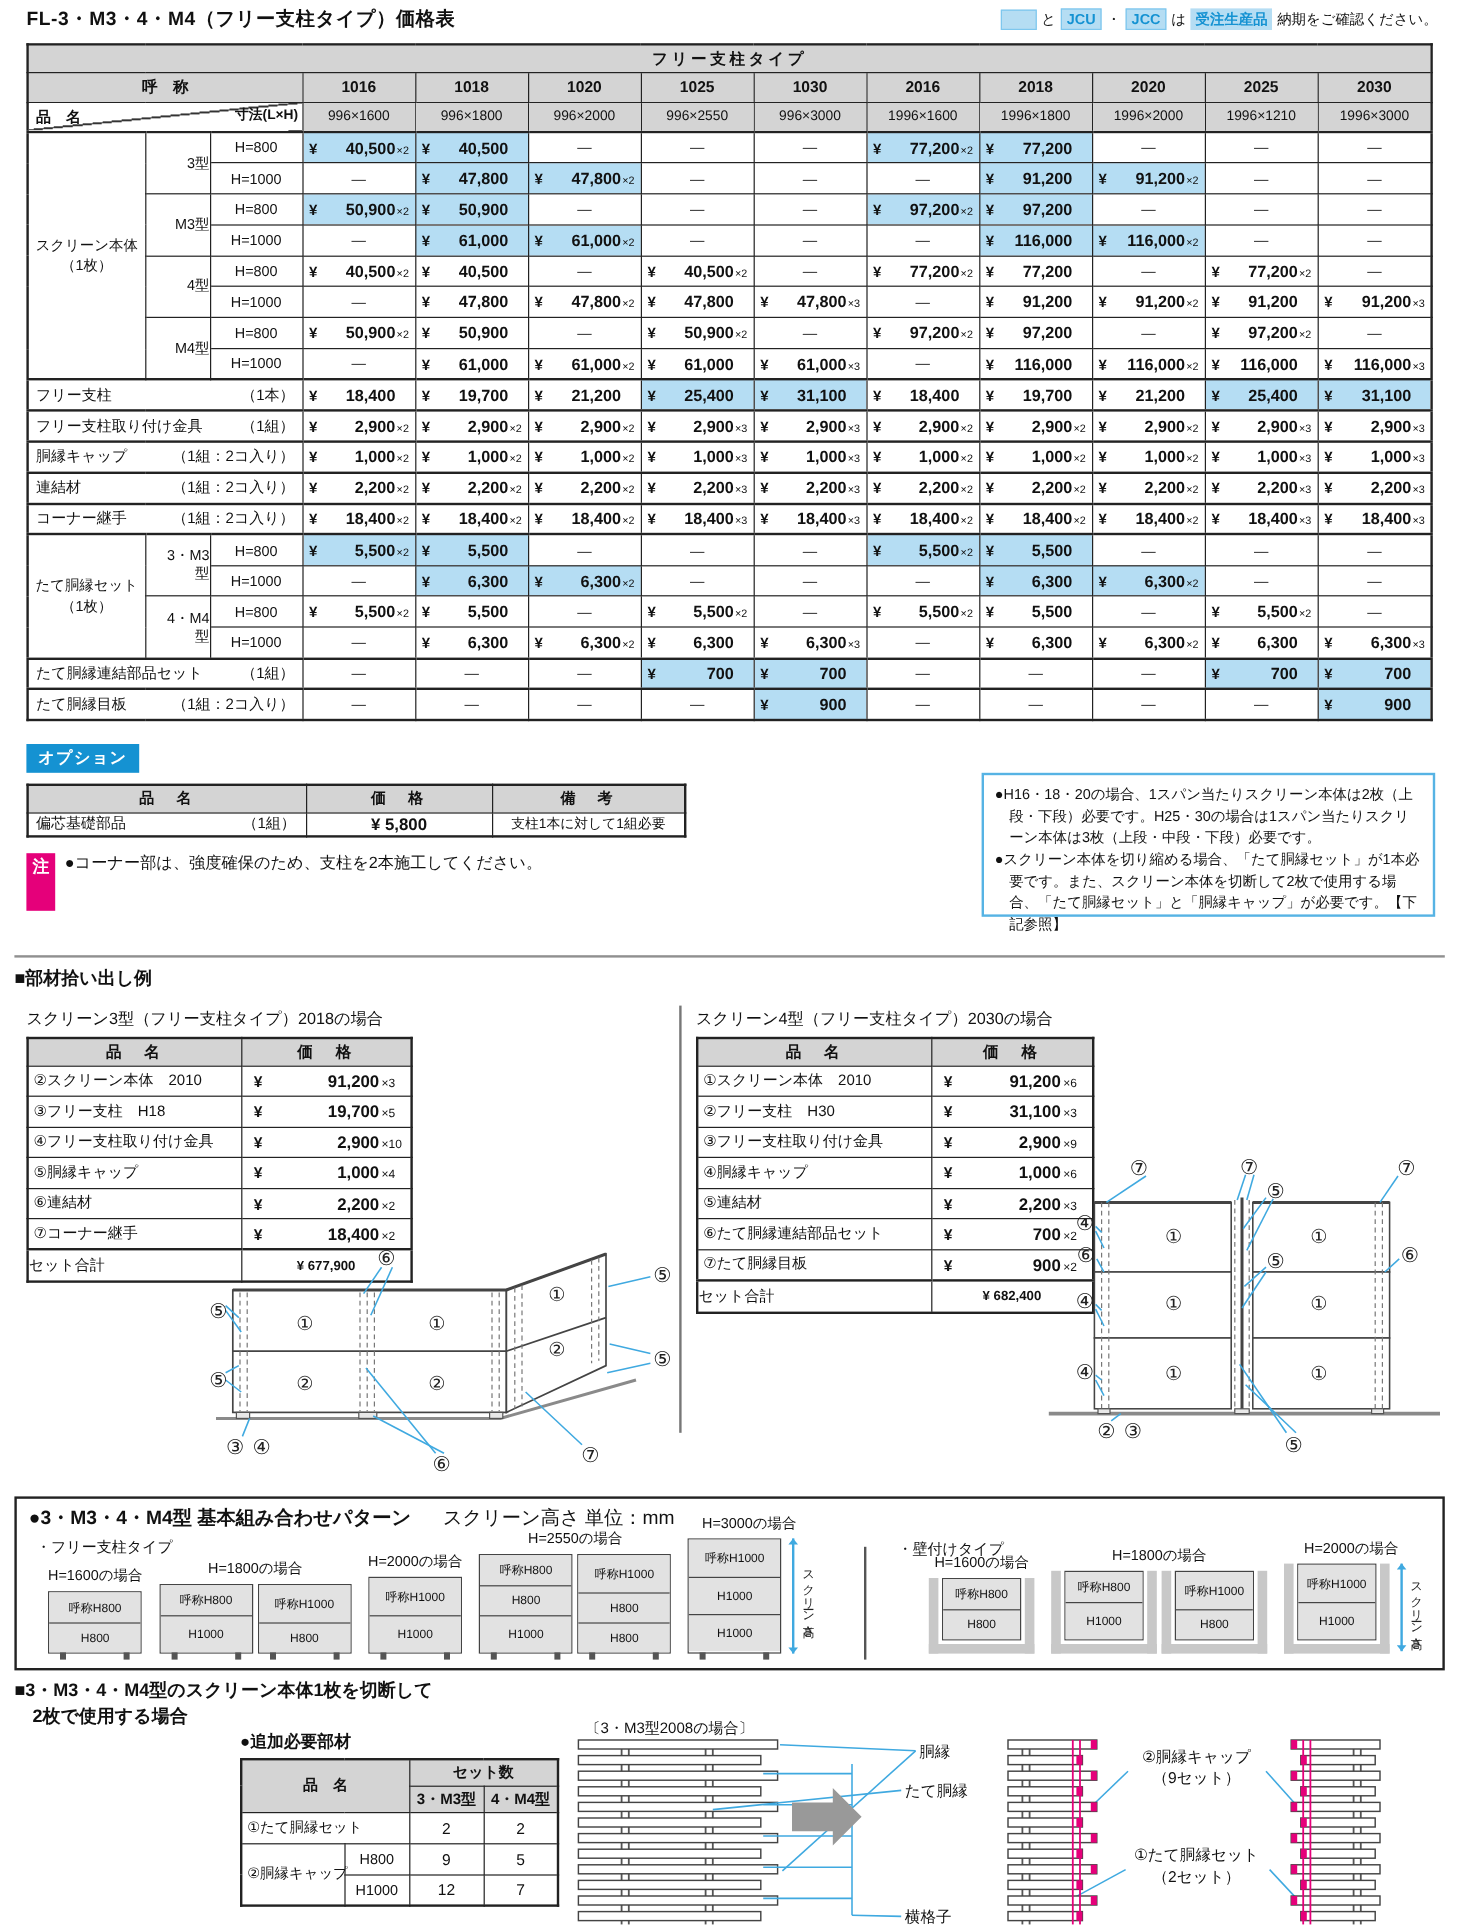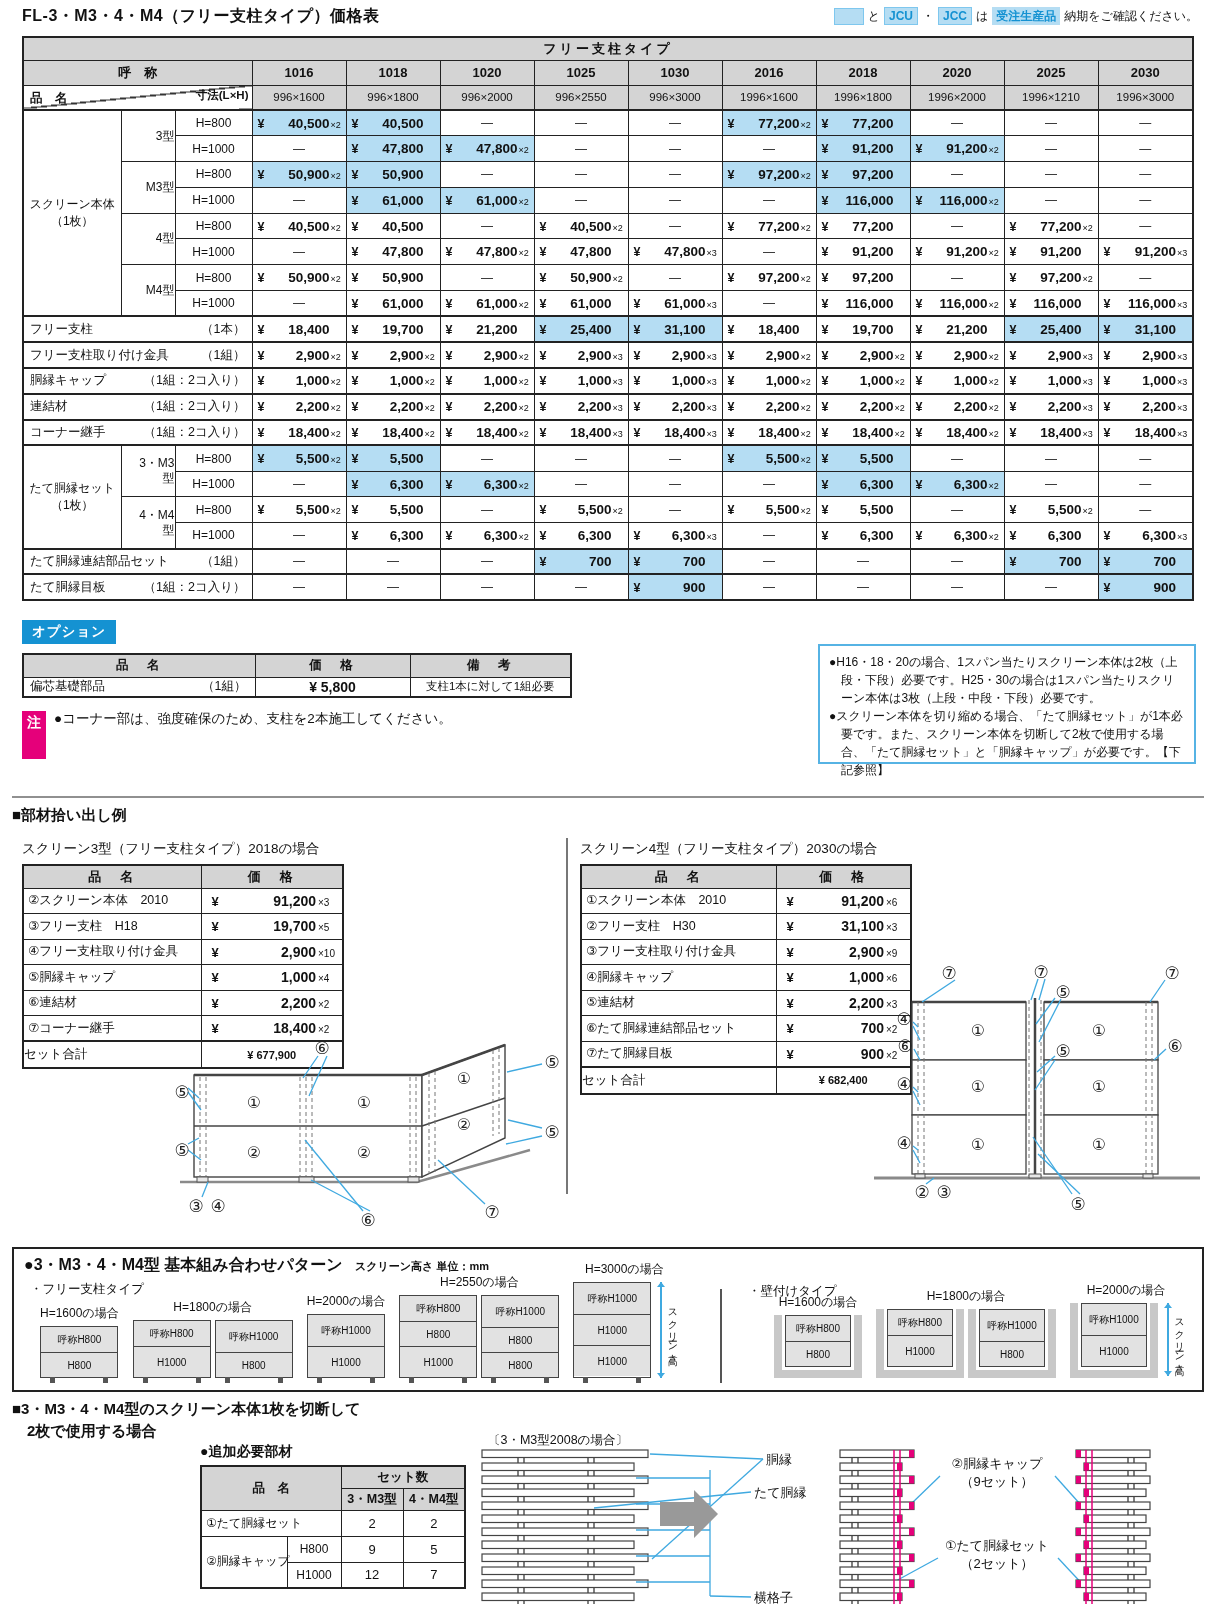--- a/index.html
+++ b/index.html
@@ -86,21 +86,21 @@
   #ex-right{left:580px;width:330px}
   .vdiv{position:absolute;left:566px;top:838px;width:2px;height:356px;background:#777}
   .svg-abs{position:absolute}
   .pn{font-size:16px;fill:#222}
   .co{font-size:17px;fill:#222}
   .ldr{stroke:var(--leader);stroke-width:1.3;fill:none}
 
   
   .pattern-box{position:absolute;left:12px;top:1247px;width:1192px;height:145px;border:2px solid var(--line)}
   .pb-title{position:absolute;left:10px;top:6px;font-size:16px;font-weight:bold;white-space:nowrap}
-  .pb-title .sub{font-size:11px;font-weight:bold;margin-left:8px}
+  .pb-title .sub{font-size:16px;font-weight:normal;margin-left:22px}
   .pb-free-label{position:absolute;left:16px;top:32px;font-size:12.5px}
   .pb-wall-label{position:absolute;left:734px;top:34px;font-size:12.5px}
   .pb-div{position:absolute;left:706px;top:40px;height:94px;width:2px;background:#555}
   .groups{position:absolute;bottom:12px;display:flex;align-items:flex-end;gap:14px}
   #free-groups{left:26px}
   #wall-groups{left:760px}
   .pgroup{display:flex;flex-direction:column;align-items:center}
   .pgroup .cap{font-size:12px;margin-bottom:4px;white-space:nowrap}
   .stackrow{display:flex;gap:4px}
   .stack{width:78px;border:1.5px solid #444;background:#fff;position:relative}

